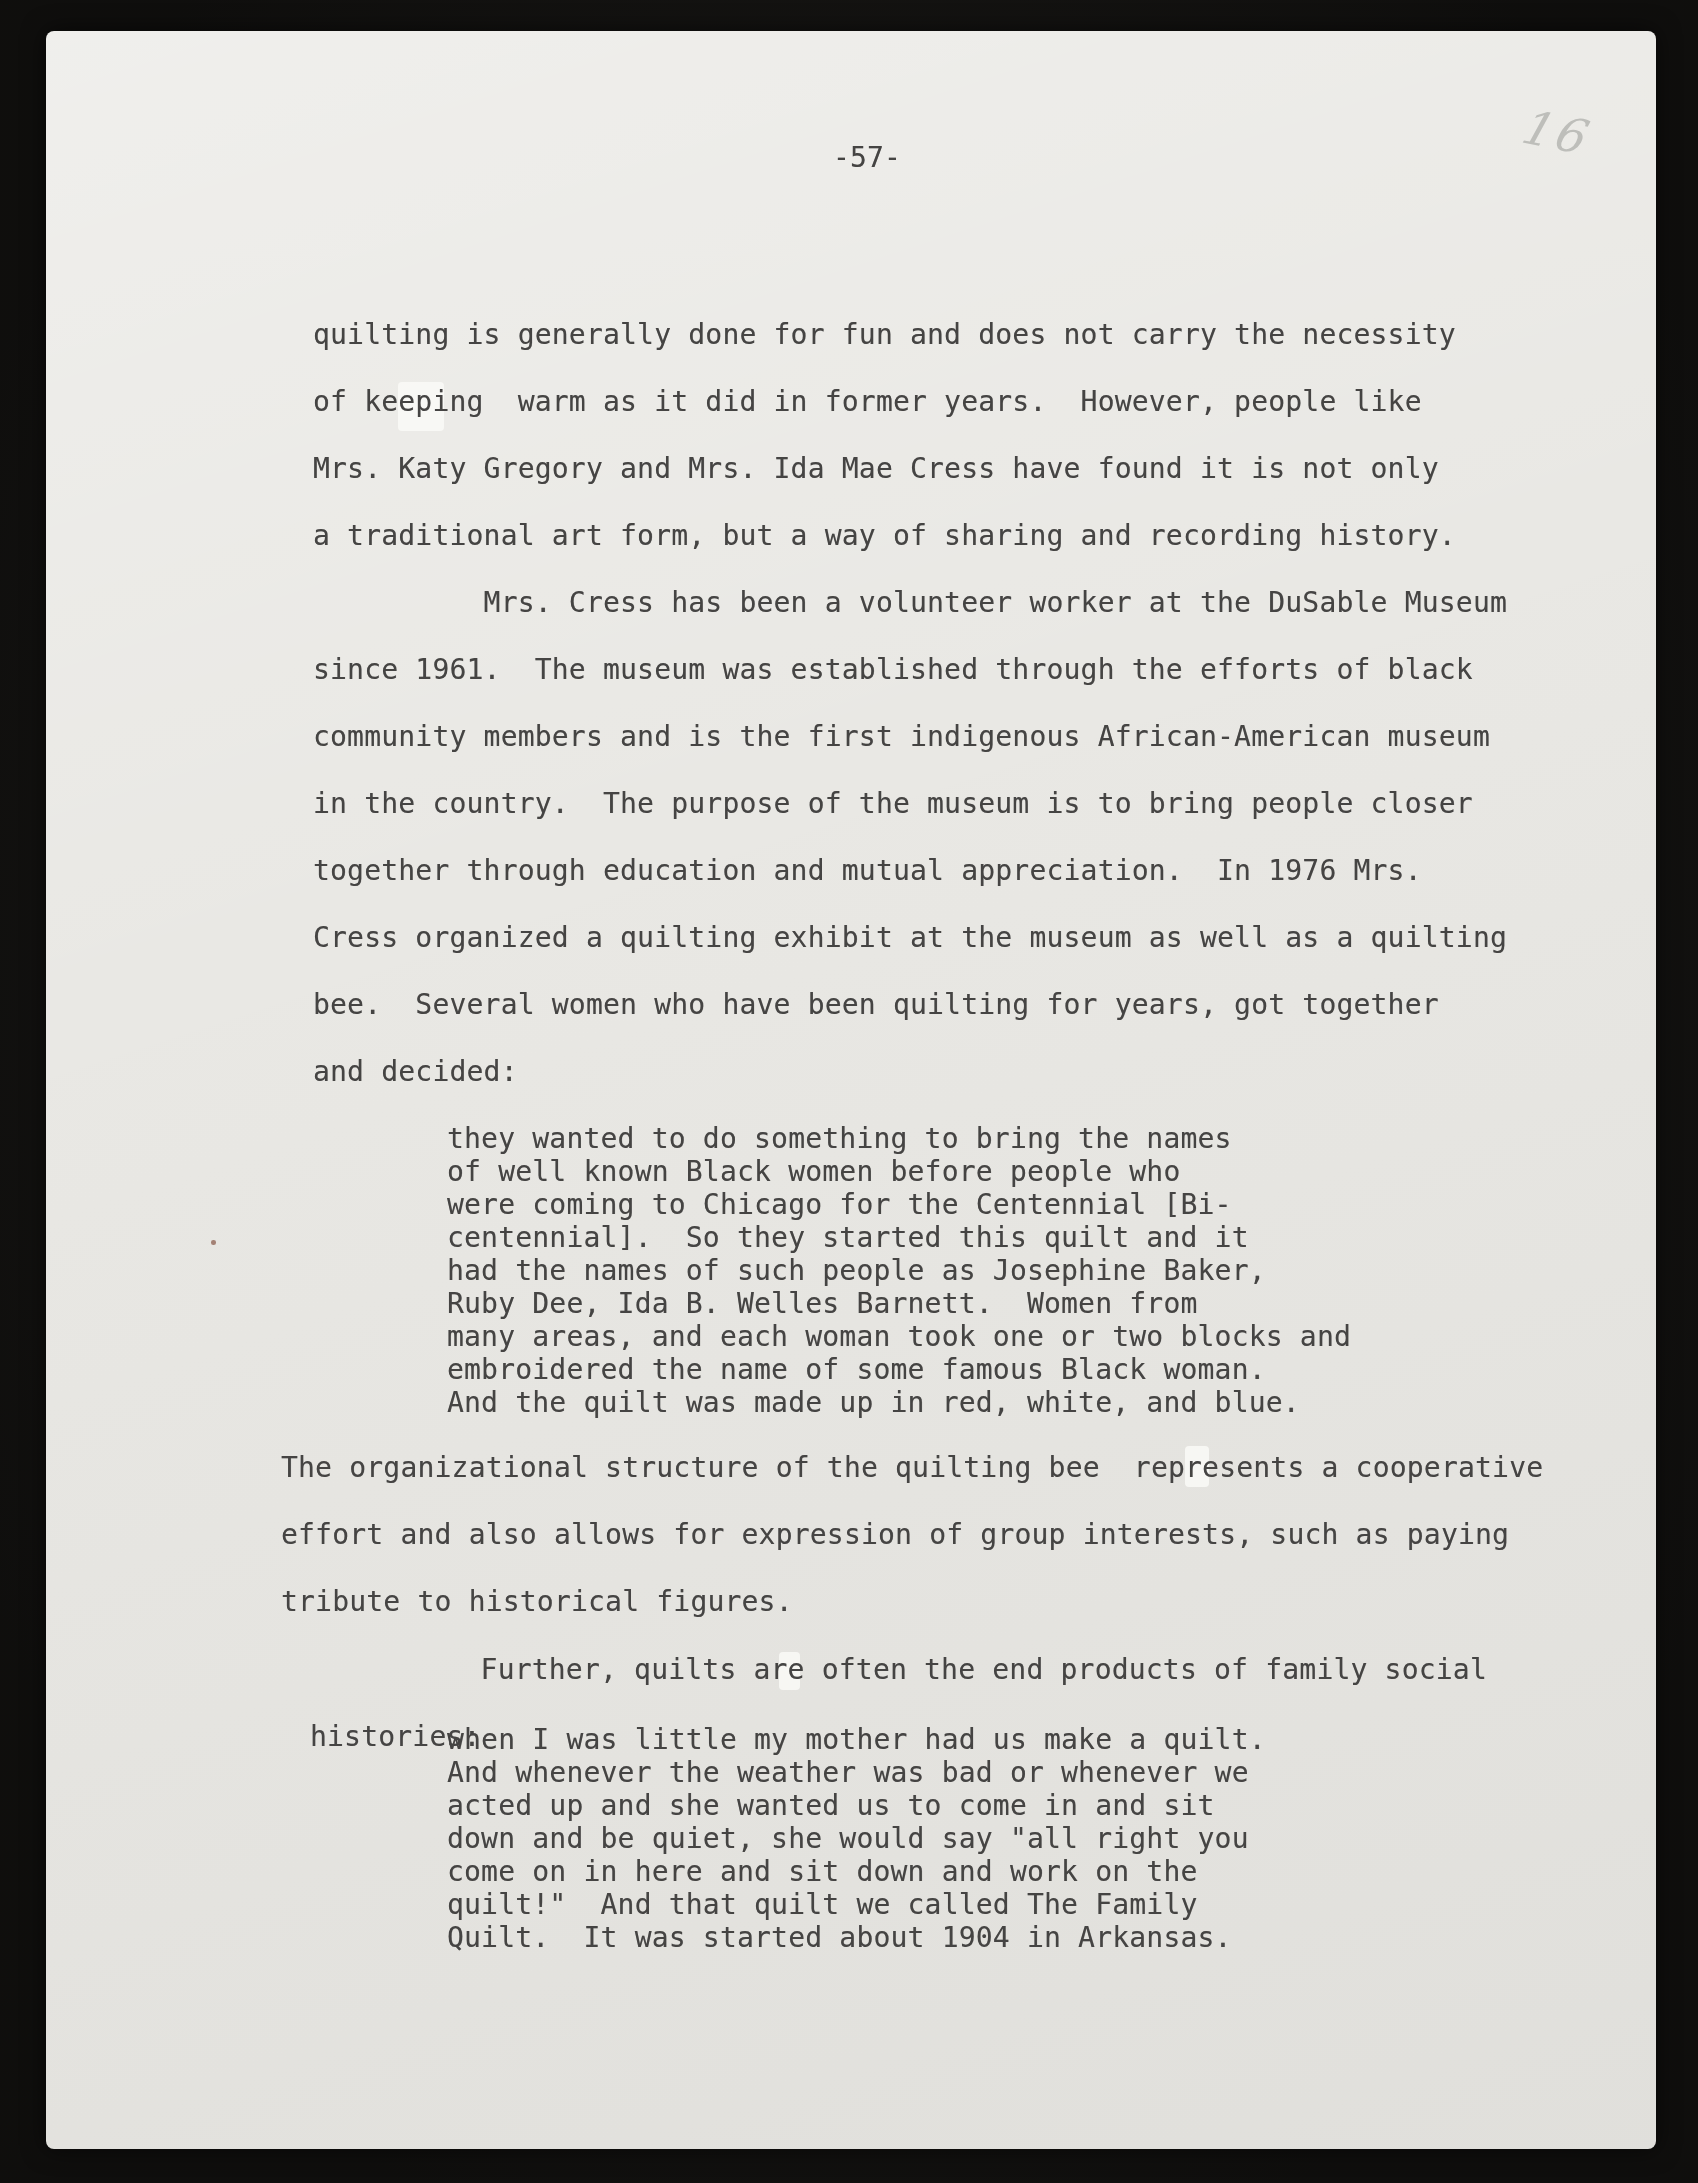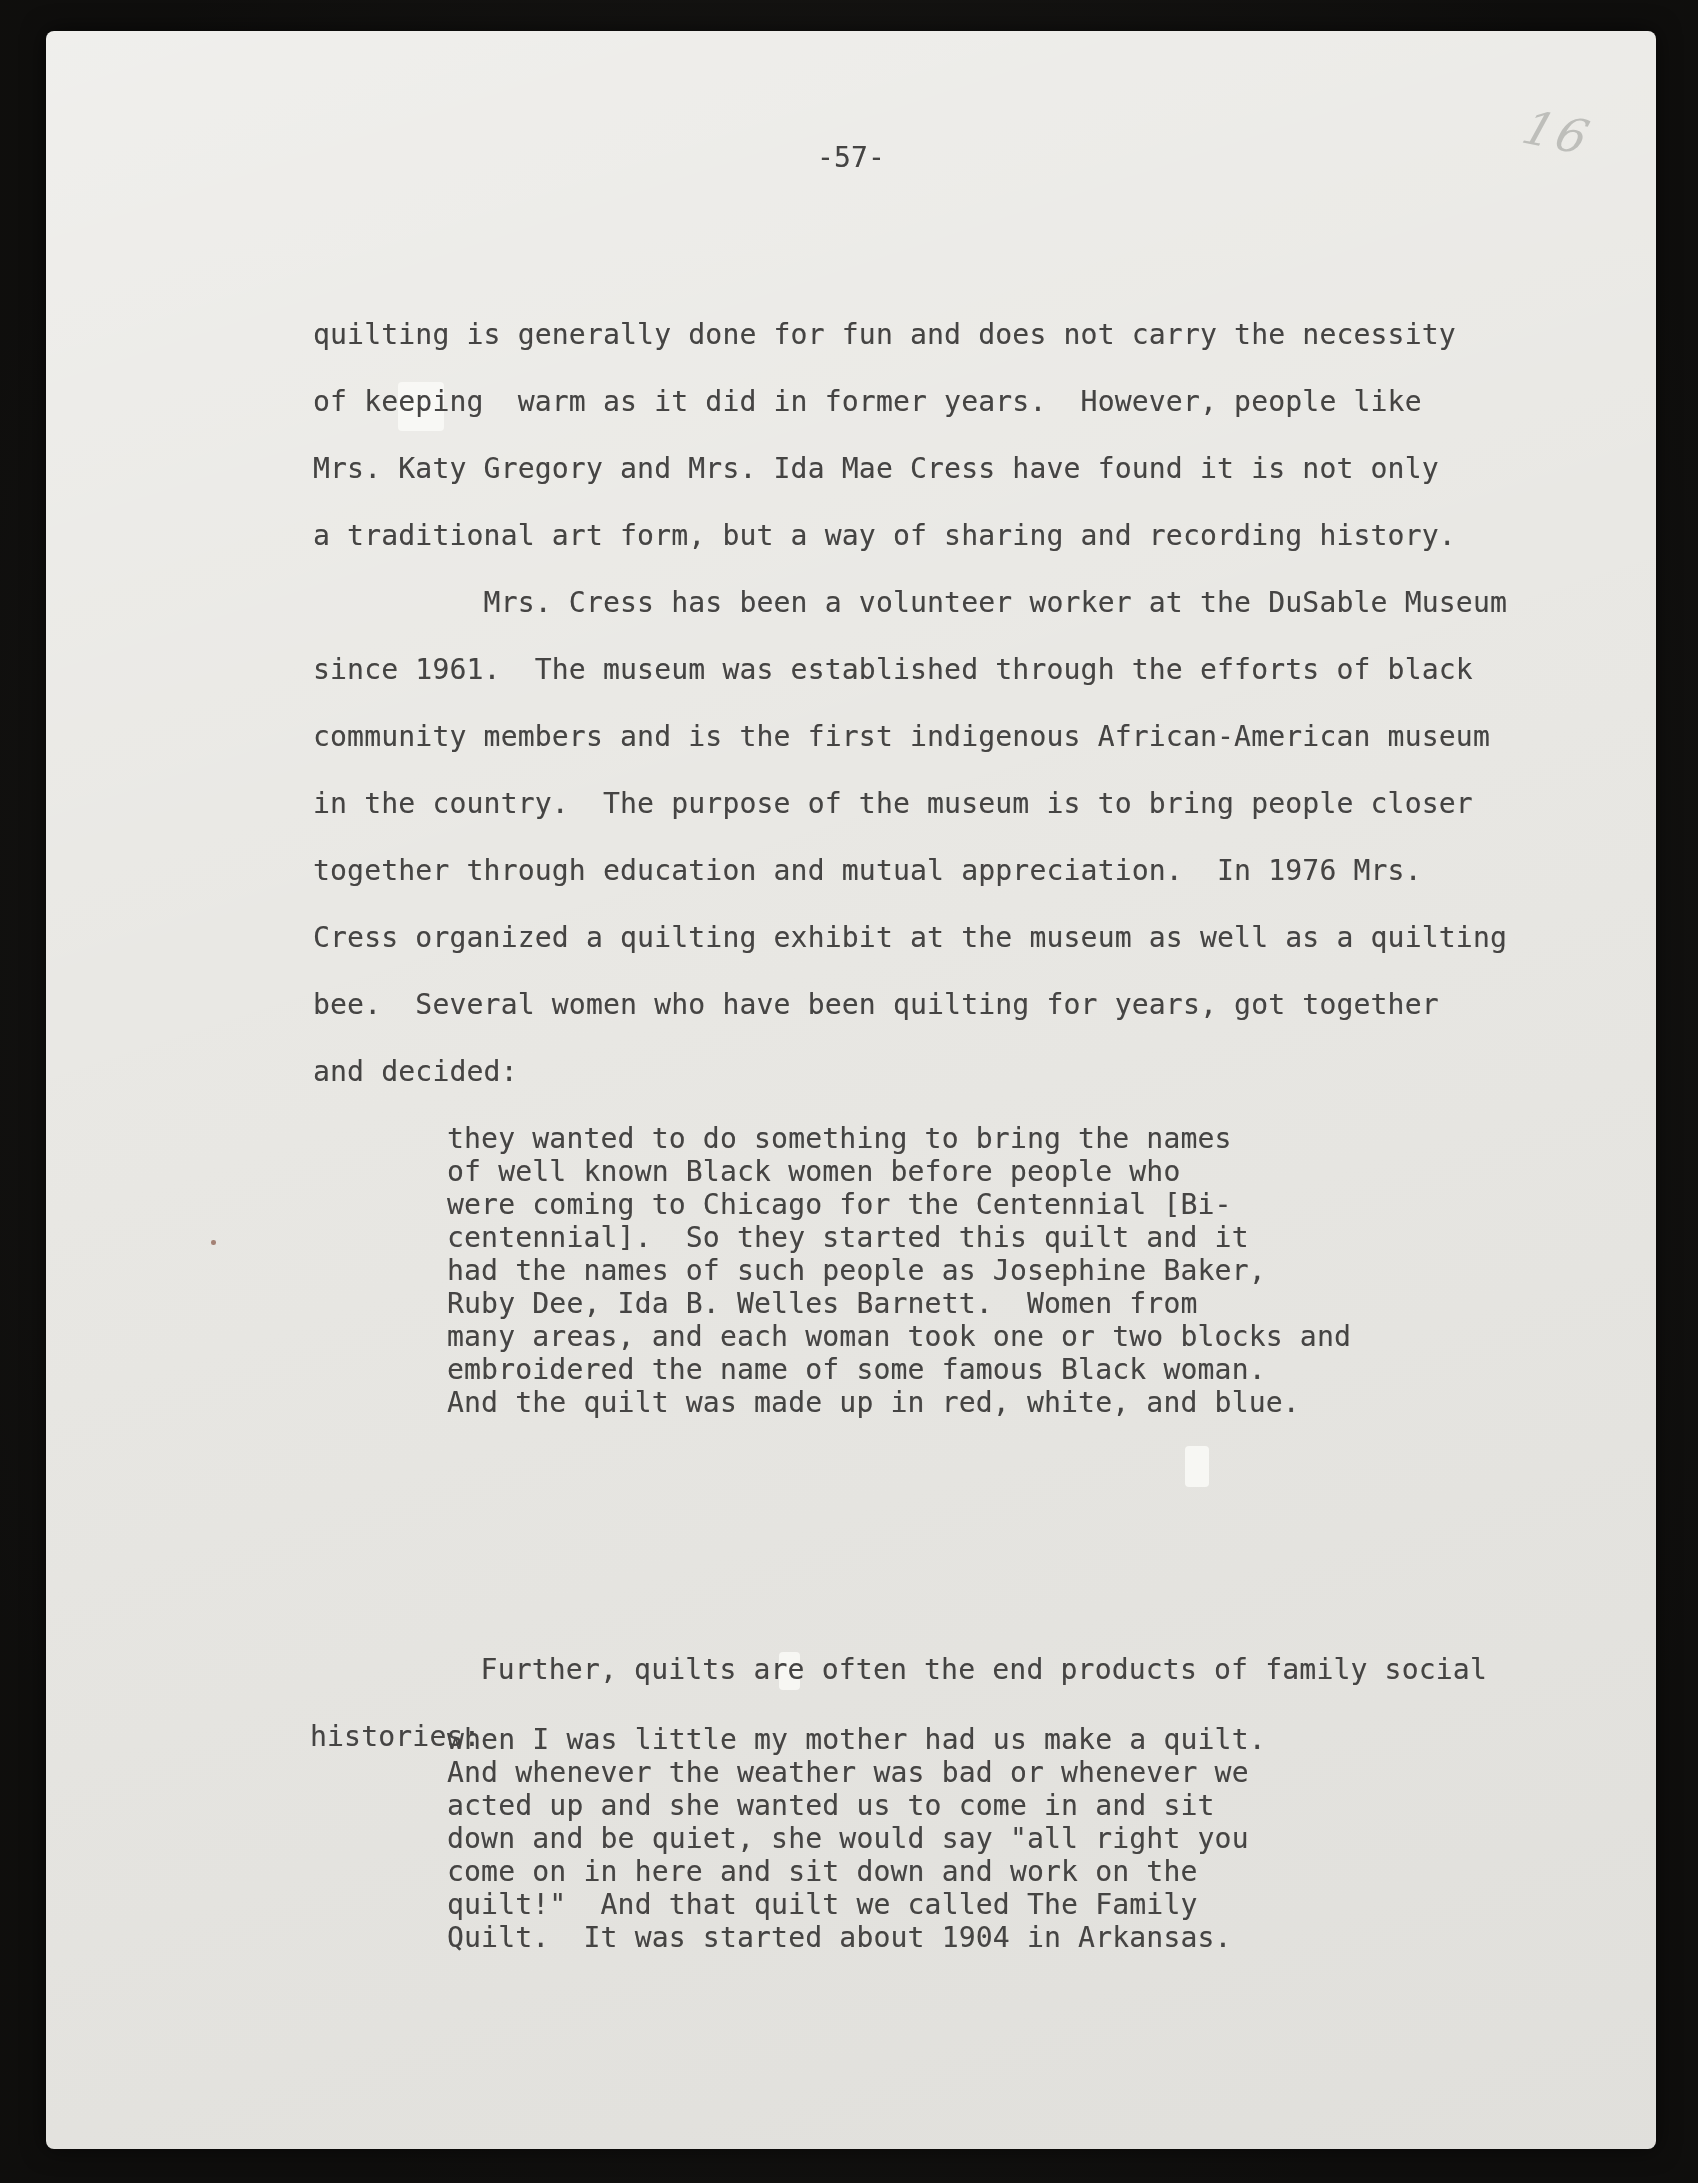--- a/index.html
+++ b/index.html
@@ -41,20 +41,21 @@
   .pagenum {
     position: absolute;
     top: 110px;
     left: 0;
     width: 100%;
     text-align: center;
     font-size: 28px;
     letter-spacing: 0.2px;
     color: var(--ink, #454443);
     text-shadow: 0 0 0.5px rgba(70,70,70,0.4);
+    padding-left: 16px;
   }
   .pencil {
     position: absolute;
     left: 1478px;
     top: 74px;
     font-size: 47px;
     font-family: "DejaVu Serif", serif;
     font-style: italic;
     letter-spacing: 3.5px;
     color: var(--pencil, #999b97);
@@ -126,20 +127,23 @@
   <div class="block quote b1">they wanted to do something to bring the names
 of well known Black women before people who
 were coming to Chicago for the Centennial [Bi-
 centennial].  So they started this quilt and it
 had the names of such people as Josephine Baker,
 Ruby Dee, Ida B. Welles Barnett.  Women from
 many areas, and each woman took one or two blocks and
 embroidered the name of some famous Black woman.
 And the quilt was made up in red, white, and blue.</div>
 
+  <div class="block para b2">The organizational structure of the quilting bee  represents a cooperative
+effort and also allows for expression of group interests, such as paying
+tribute to historical figures.</div>
 
   <div class="block para b3">          Further, quilts are often the end products of family social
 histories:</div>
 
   <div class="block quote b4">when I was little my mother had us make a quilt.
 And whenever the weather was bad or whenever we
 acted up and she wanted us to come in and sit
 down and be quiet, she would say "all right you
 come on in here and sit down and work on the
 quilt!"  And that quilt we called The Family

